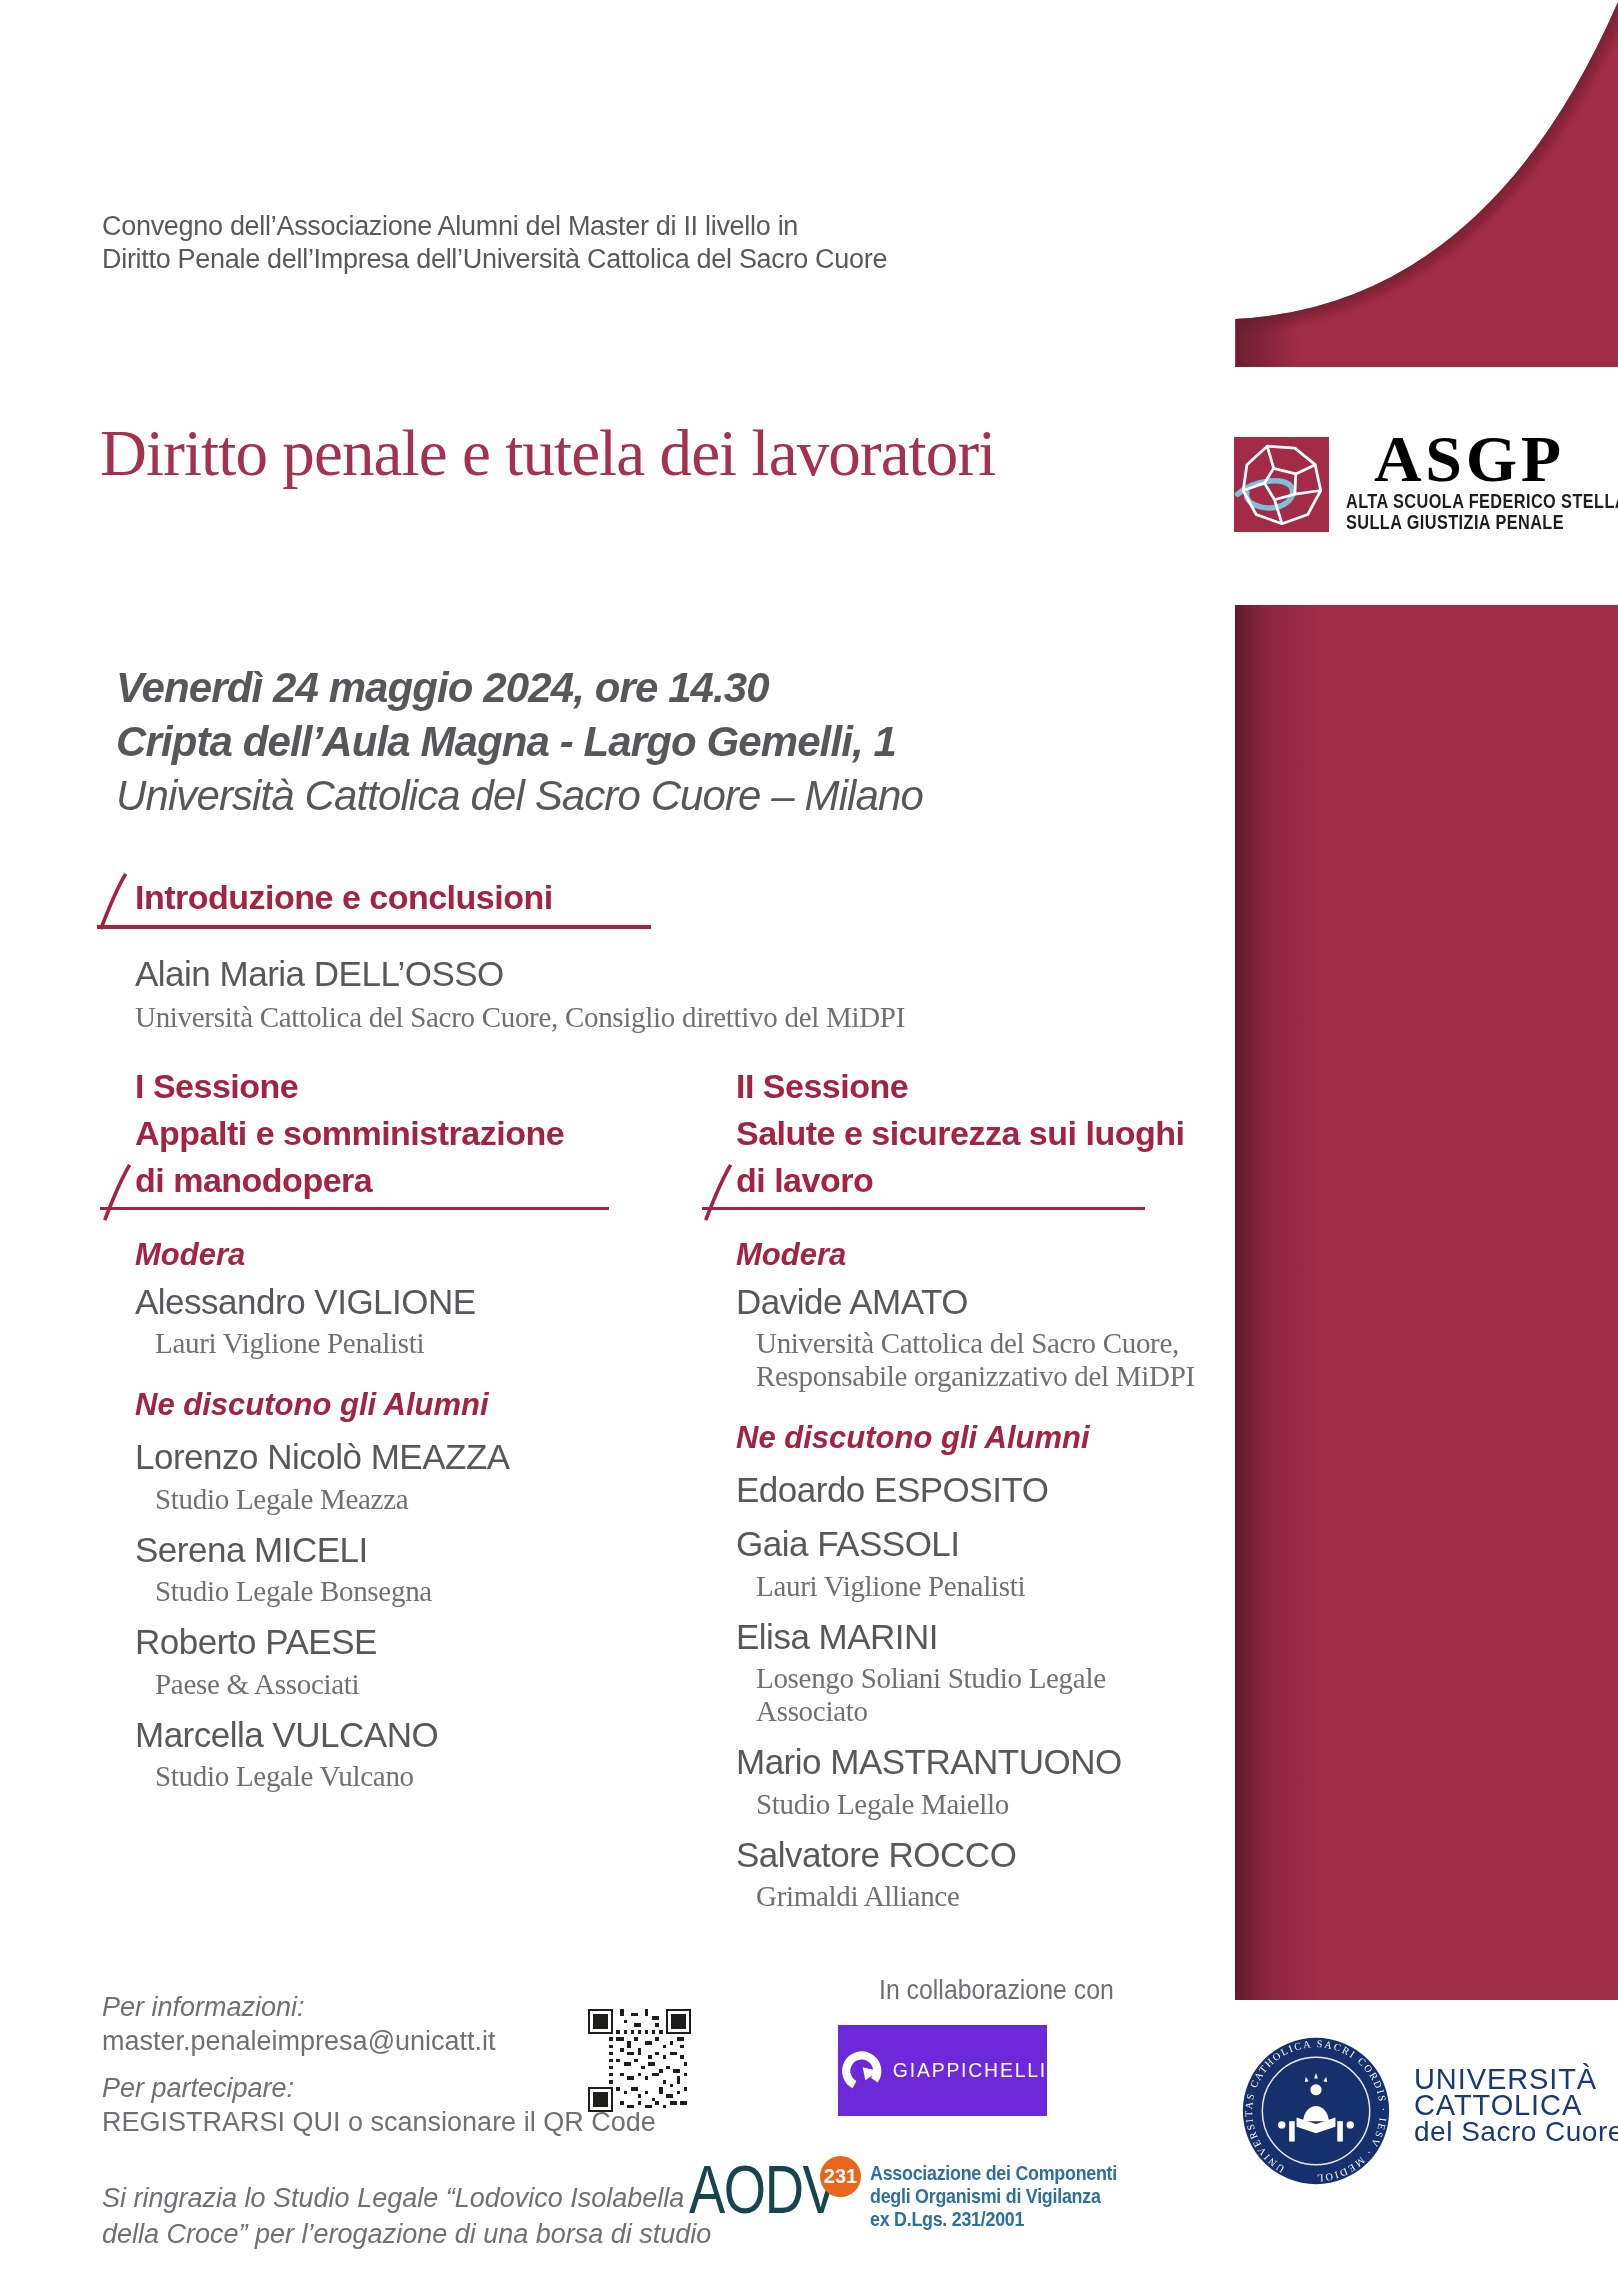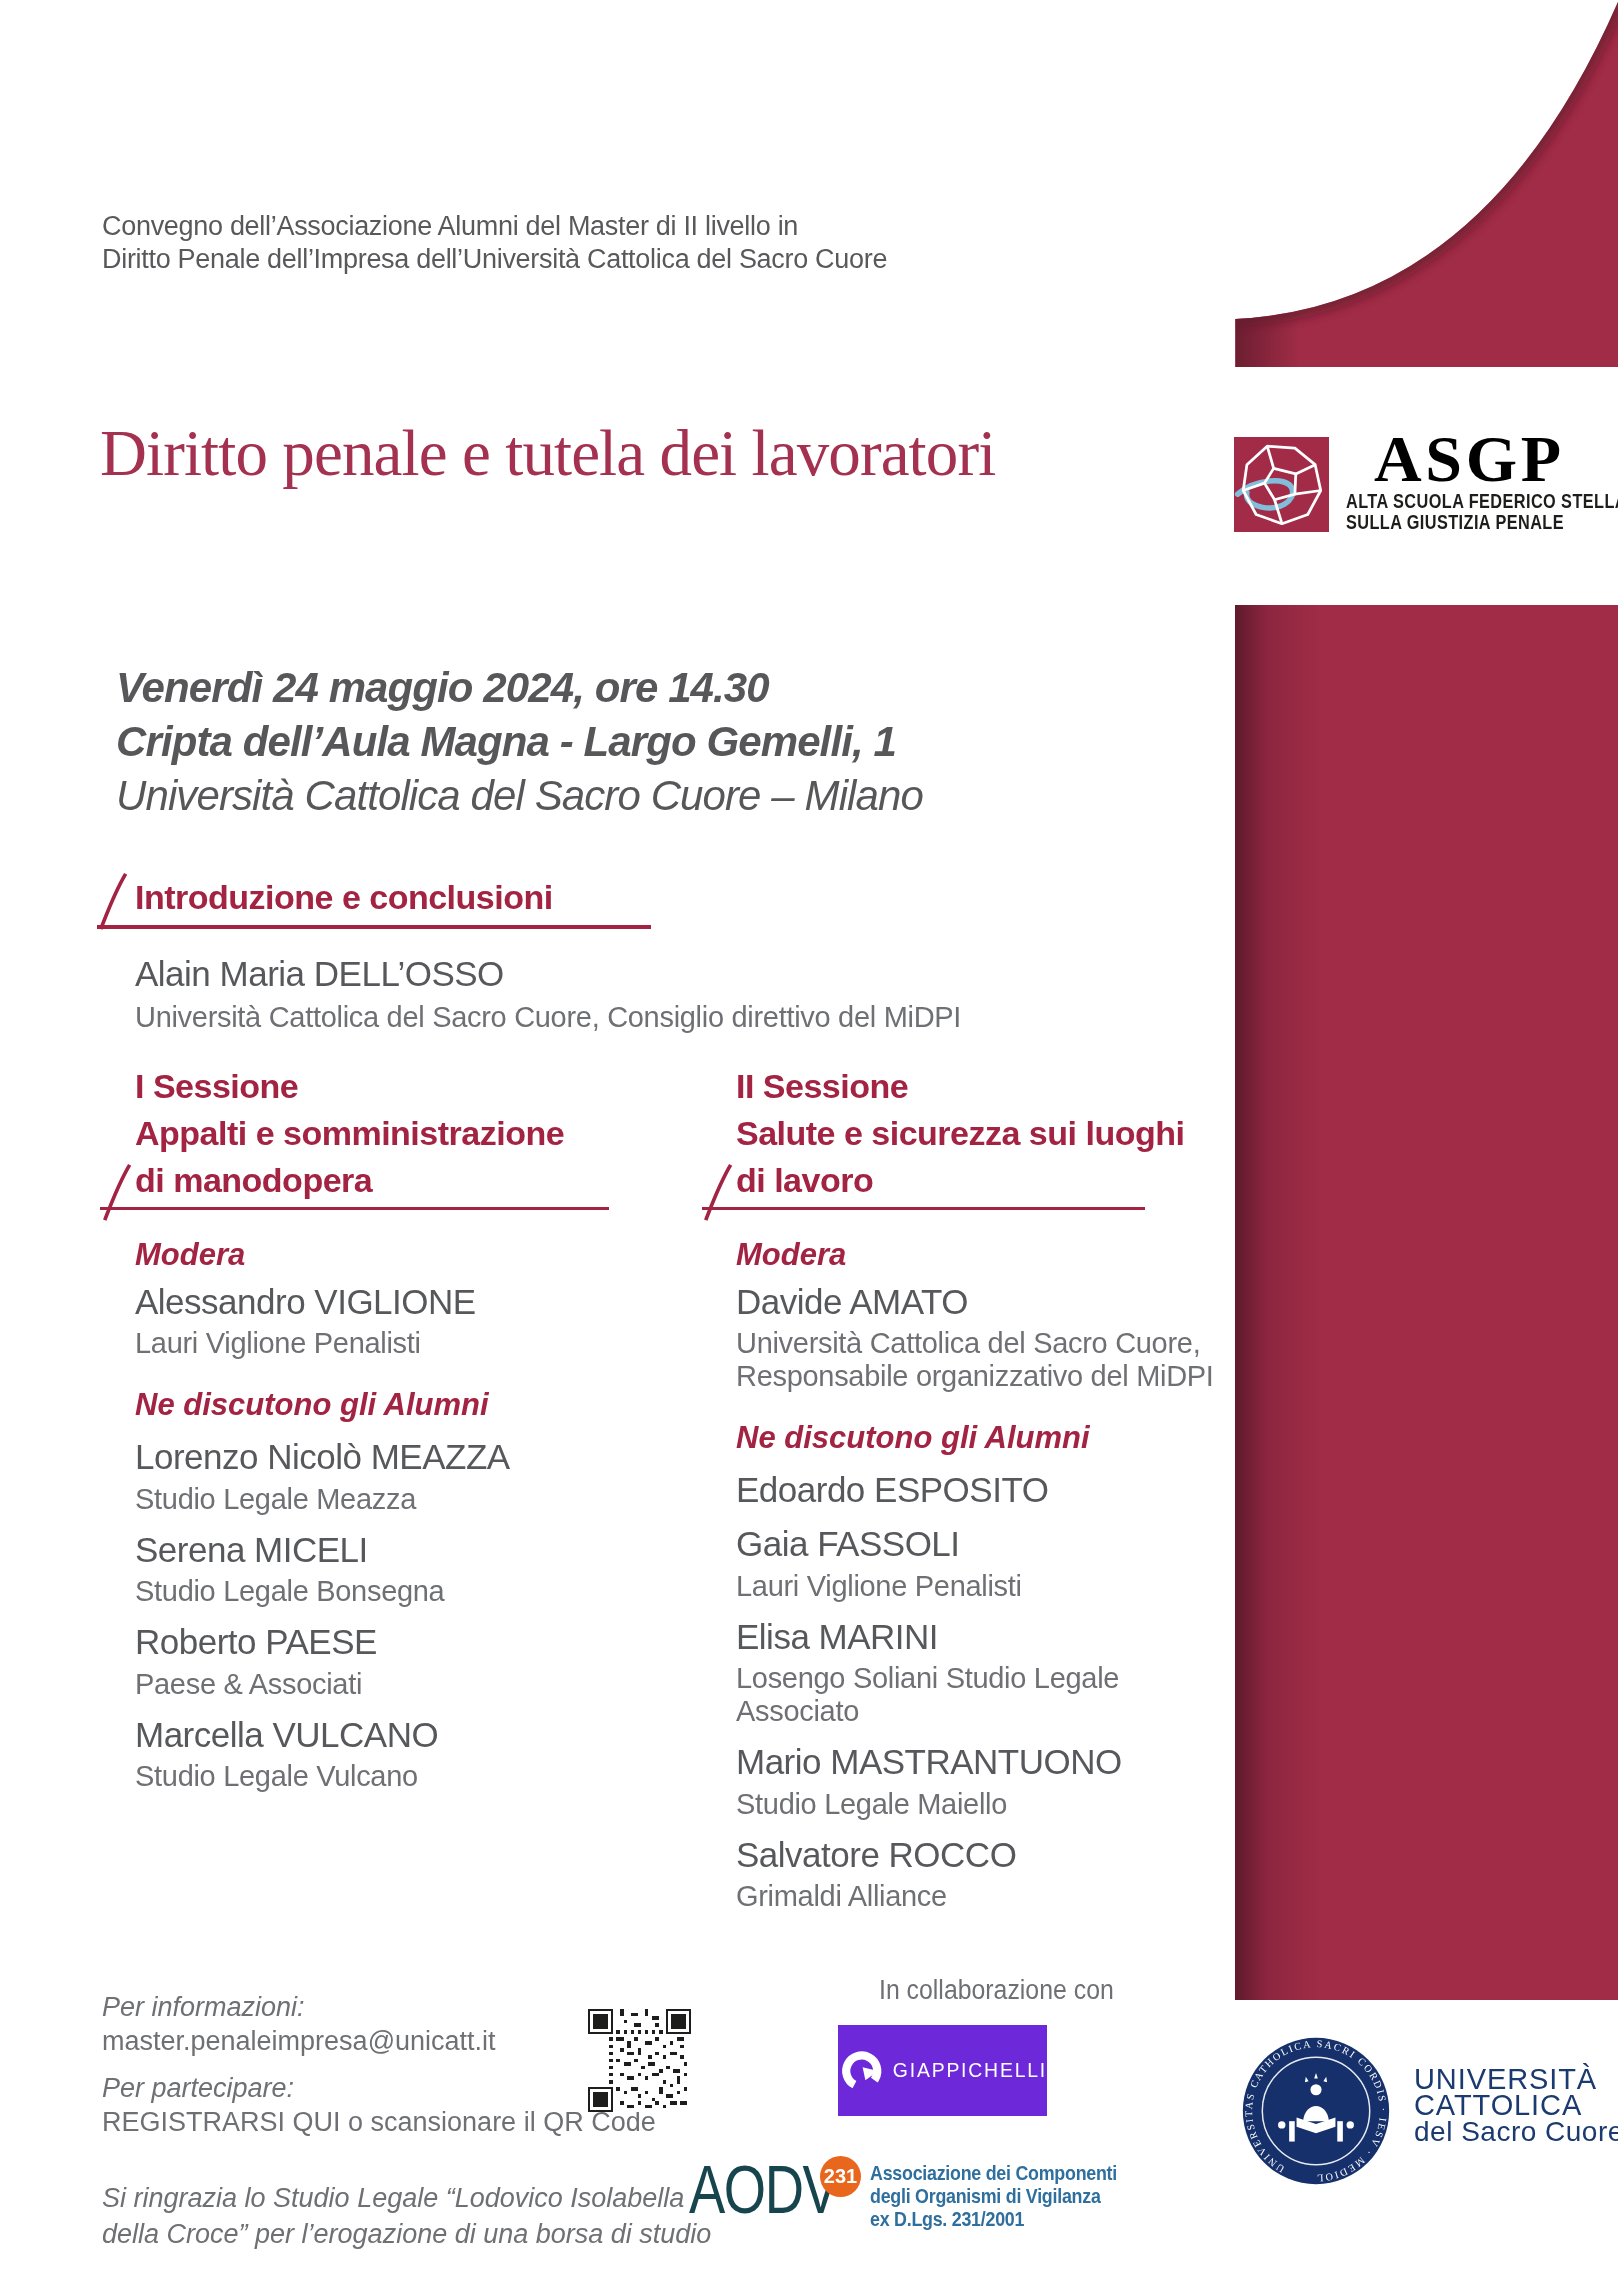--- a/index.html
+++ b/index.html
@@ -42,35 +42,35 @@
   .event .bold{font-weight:700;}
 
   
   .intro{left:135px;top:877px;width:831px;}
   .sec-heading{margin:0;font-size:34px;line-height:41px;font-weight:700;color:#a22342;letter-spacing:-0.5px;}
   .rule{height:3.7px;background:#a22342;}
   .intro .rule{width:554px;margin-left:-38px;margin-top:7.4px;}
   .slash{position:absolute;width:29.5px;height:59px;}
   .intro .slash{left:-37px;top:-5.5px;}
   .name{font-size:35px;line-height:41px;color:#57585b;letter-spacing:-0.5px;}
-  .affil{font-size:29px;line-height:33px;color:#6f7074;letter-spacing:-0.3px;}
+  .affil{font-size:29px;line-height:33px;color:#6f7074;letter-spacing:-0.3px;font-family:Liberation Serif, serif;}
   .intro .name{margin-top:24px;}
   .intro .affil{margin-top:7.4px;}
 
   
   .col{top:1063px;}
   .col-left{left:135px;width:517px;}
   .col-right{left:736px;width:517px;}
   .col h3{margin:0;font-size:34px;line-height:47px;font-weight:700;color:#a22342;letter-spacing:-0.5px;position:relative;}
   .col .slash{left:-33px;top:100px;}
   .col-left .rule{width:509px;margin-left:-35px;margin-top:2.8px;}
   .col-right .rule{width:443px;margin-left:-34px;margin-top:2.8px;}
   .label{font-size:31px;line-height:37px;font-weight:700;font-style:italic;color:#a22342;margin-top:26px;}
   .col .name{margin-top:7.4px;}
-  .col .affil{margin-top:5.5px;}
+  .col .affil{margin-top:5.5px;margin-left:20px;}
   .col .speaker .name{margin-top:13px;}
 
   
   .info{left:102px;top:1990px;font-size:27px;line-height:34px;color:#6f7074;}
   .info .it{font-style:italic;}
   .info .mt{margin-top:13px;}
   .link{color:#6f7074;text-decoration:none;}
   .thanks{left:102px;top:2180px;font-size:27px;line-height:36px;font-style:italic;color:#6f7074;}
   .qr{left:588px;top:2008px;width:103px;height:105px;}
   .collab{left:879px;top:1975px;font-size:27px;color:#6f7074;transform:scaleX(.92);transform-origin:0 0;white-space:nowrap;}

